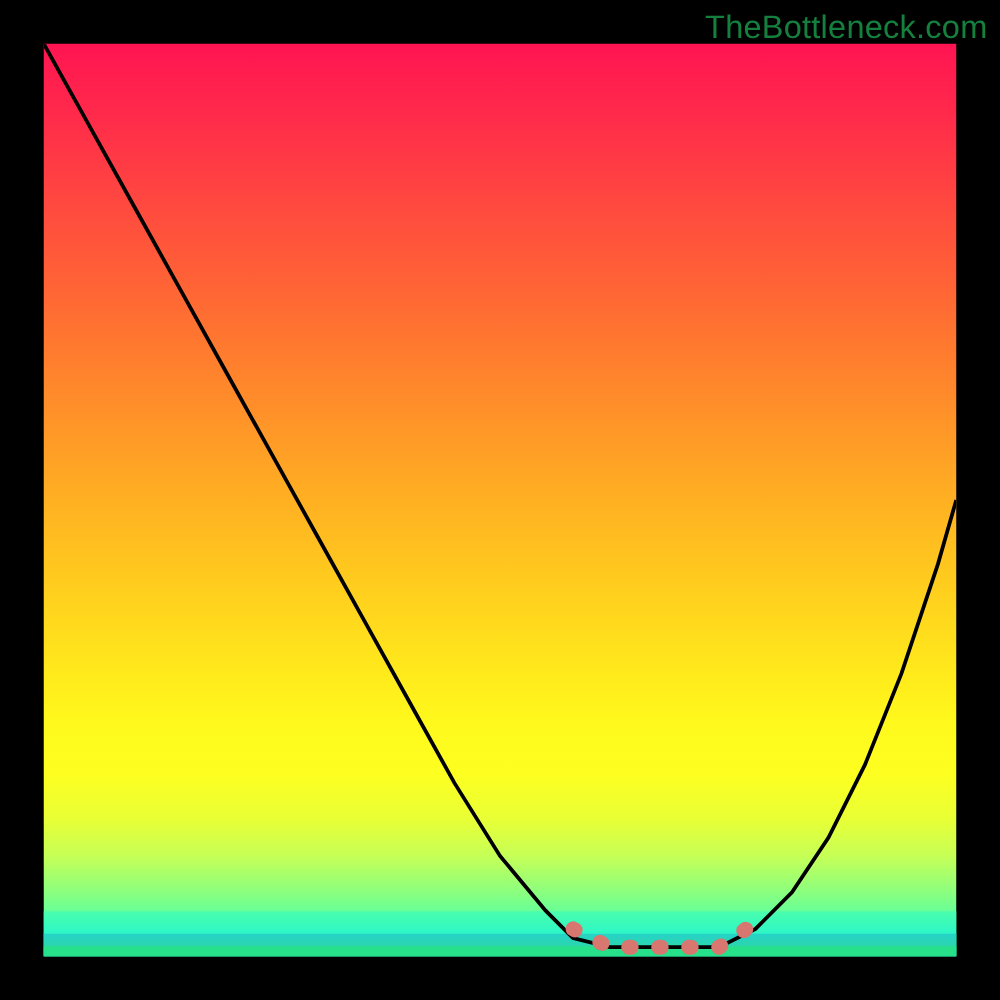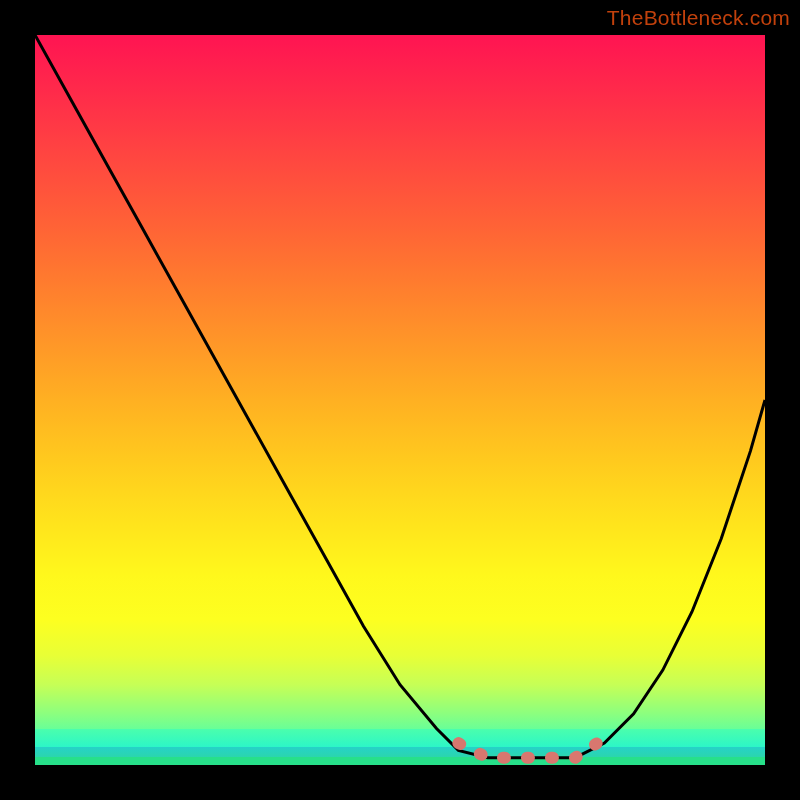--- a/index.html
+++ b/index.html
@@ -10,22 +10,22 @@
     position: relative;
     width: 800px;
     height: 800px;
     background: #000;
   }
 
   .attribution {
     position: absolute;
     top: 6px;
     right: 10px;
-    color: #c2410c;
-    font-size: 21px;
+    color: #15803d;
+    font-size: 26px;
     font-weight: 400;
     letter-spacing: 0.2px;
   }
 
   .plot {
     position: absolute;
     left: 35px;
     top: 35px;
     width: 730px;
     height: 730px;

